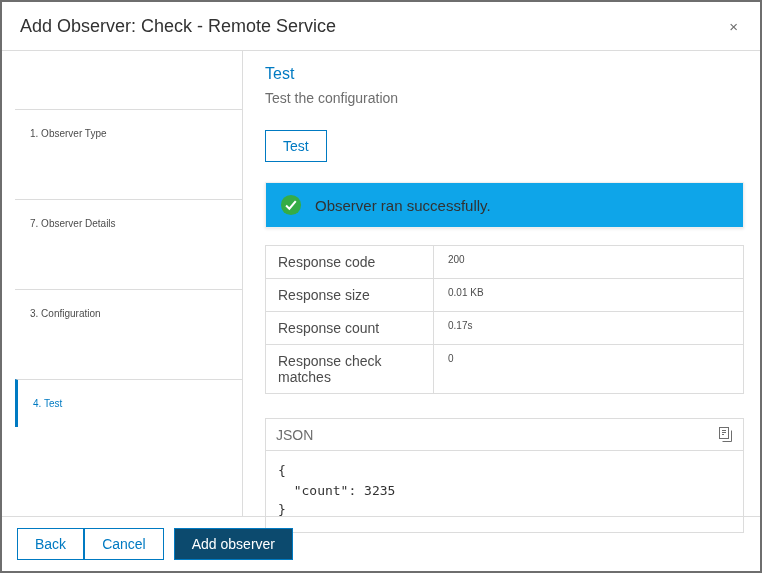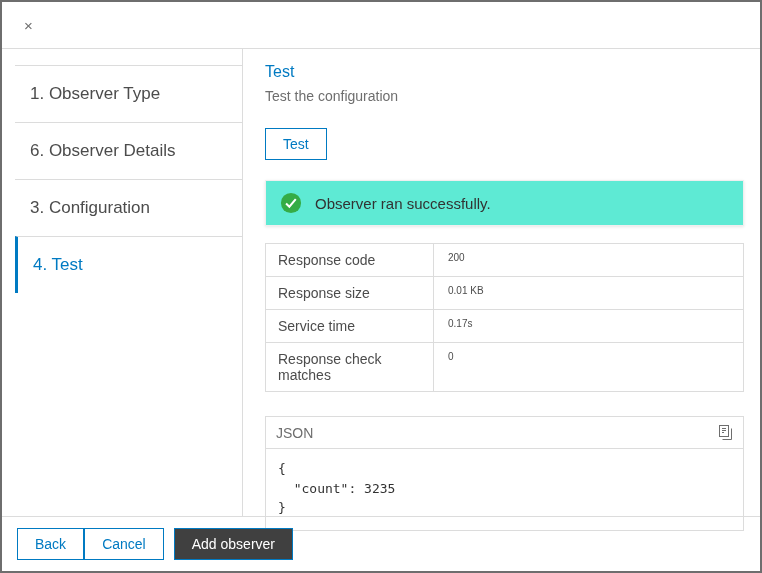--- a/index.html
+++ b/index.html
@@ -8,33 +8,33 @@
 
   .dialog { width: 762px; height: 573px; border: 2px solid #6e6e6e; background: #fff; display: flex; flex-direction: column; }
 
   .dialog-header { flex: 0 0 auto; display: flex; align-items: center; justify-content: space-between; padding: 14px 18px 13px 18px; border-bottom: 1px solid #dcdcdc; }
   .dialog-title { font-size: 18px; font-weight: 400; color: #323232; }
   .close-btn { background: none; border: none; font-size: 15px; color: #6e6e6e; cursor: pointer; line-height: 1; padding: 2px 4px; }
 
   .dialog-body { flex: 1 1 auto; display: flex; min-height: 0; }
 
   .steps { flex: 0 0 241px; border-right: 1px solid #dcdcdc; padding: 16px 0 0 13px; }
-  .step-item { border-top: 1px solid #dcdcdc; padding: 18px 8px 18px 15px; font-size: 17px; color: #4c4c4c; cursor: pointer; }
+  .step-item { border-top: 1px solid #dcdcdc; padding: 18px 8px 18px 15px; font-size: 10px; color: #4c4c4c; cursor: pointer; margin-top: 42px; }
   .step-item.active { color: #007ac2; border-left: 3px solid #007ac2; }
 
   .main { flex: 1 1 auto; padding: 14px 16px 0 22px; min-width: 0; }
   .main-heading { font-size: 16px; color: #007ac2; font-weight: 400; margin-bottom: 7px; }
   .main-subheading { font-size: 14px; color: #6e6e6e; }
 
   .btn { display: inline-block; font-family: "Liberation Sans", sans-serif; font-size: 14px; padding: 7px 17px; cursor: pointer; background: #fff; border: 1px solid #007ac2; color: #007ac2; }
-  .btn.primary { background: #404040; color: #fff; }
+  .btn.primary { background: #0c4a6e; color: #fff; }
 
   .test-btn { margin-top: 24px; }
 
-  .alert { margin-top: 20px; display: flex; align-items: center; padding: 11px 14px; background: #5eead4; border: 1px solid #efefef; box-shadow: 0 1px 3px rgba(0,0,0,0.10); }
+  .alert { margin-top: 20px; display: flex; align-items: center; padding: 11px 14px; background: #0ea5e9; border: 1px solid #efefef; box-shadow: 0 1px 3px rgba(0,0,0,0.10); }
   .alert-icon { flex: 0 0 auto; width: 22px; height: 22px; }
   .alert-text { margin-left: 13px; font-size: 15px; color: #323232; }
 
   .results-table { margin-top: 17px; border: 1px solid #dcdcdc; }
   .result-row { display: flex; border-bottom: 1px solid #dcdcdc; }
   .result-row:last-child { border-bottom: none; justify-content: center; }
   .result-label { flex: 0 0 168px; border-right: 1px solid #dcdcdc; padding: 8px 12px; font-size: 14px; color: #4c4c4c; }
   .result-value { flex: 1 1 auto; padding: 8px 14px; font-size: 10px; color: #4c4c4c; }
 
   .json-panel { margin-top: 24px; border: 1px solid #dcdcdc; }
@@ -45,28 +45,29 @@
 
   .dialog-footer { flex: 0 0 auto; display: flex; align-items: center; justify-content: flex-start; border-top: 1px solid #dcdcdc; padding: 11px 15px; }
   .footer-right { display: flex; gap: 10px; }
 </style>
 </head>
 <body>
 
 <div class="dialog">
 
   <div class="dialog-header">
+    <div class="dialog-title">Add Observer: Check - Remote Service</div>
     <button class="close-btn">×</button>
   </div>
 
   <div class="dialog-body">
 
     <div class="steps">
       <div class="step-item">1.  Observer Type</div>
-      <div class="step-item">6.  Observer Details</div>
+      <div class="step-item">7.  Observer Details</div>
       <div class="step-item">3.  Configuration</div>
       <div class="step-item active">4.  Test</div>
     </div>
 
     <div class="main">
       <div class="main-heading">Test</div>
       <div class="main-subheading">Test the configuration</div>
 
       <button class="btn test-btn">Test</button>
 
@@ -83,21 +84,21 @@
       <div class="results-table">
         <div class="result-row">
           <div class="result-label">Response code</div>
           <div class="result-value">200</div>
         </div>
         <div class="result-row">
           <div class="result-label">Response size</div>
           <div class="result-value">0.01 KB</div>
         </div>
         <div class="result-row">
-          <div class="result-label">Service time</div>
+          <div class="result-label">Response count</div>
           <div class="result-value">0.17s</div>
         </div>
         <div class="result-row">
           <div class="result-label">Response check matches</div>
           <div class="result-value">0</div>
         </div>
       </div>
 
       <div class="json-panel">
         <div class="json-header">

